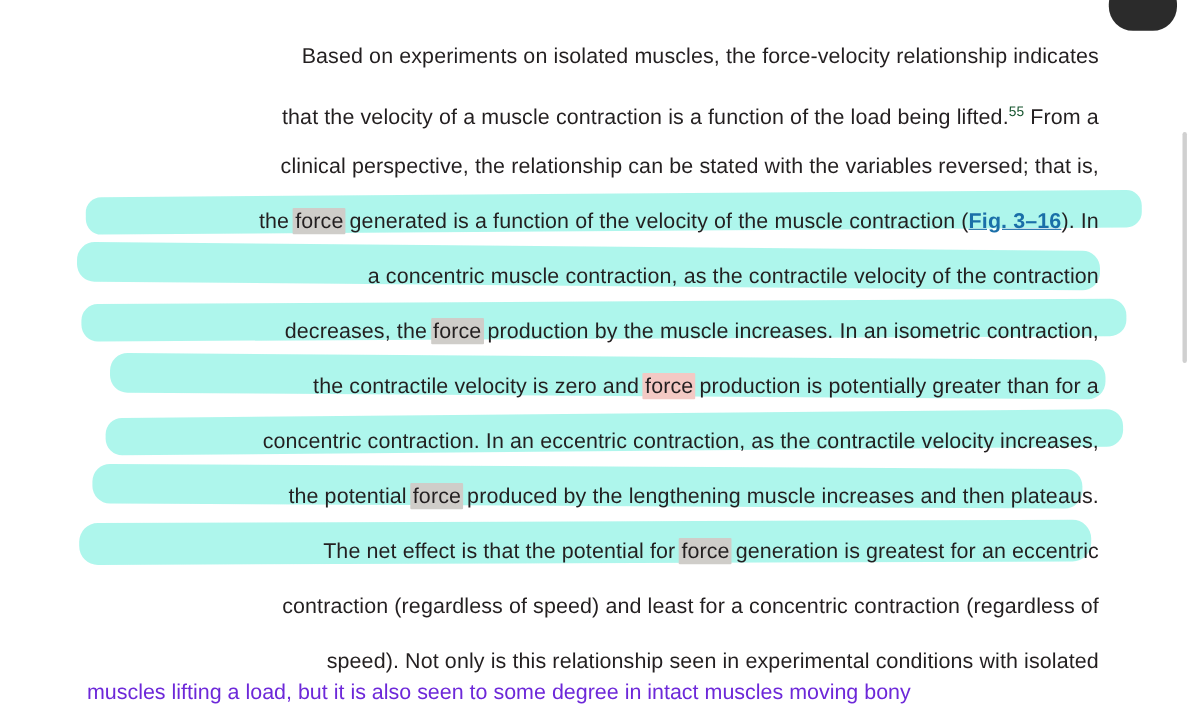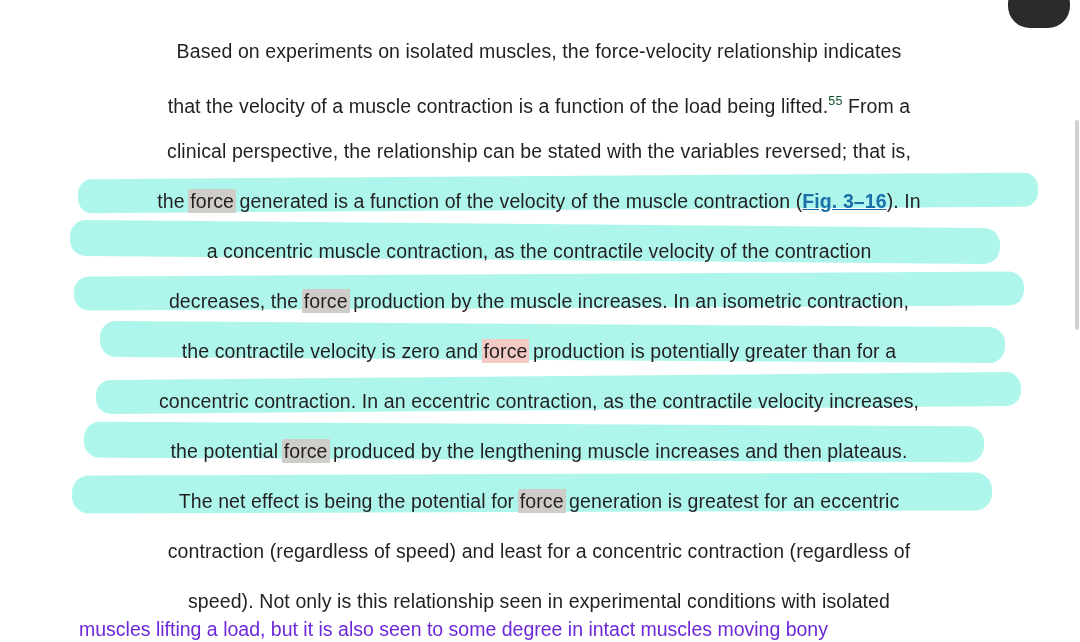--- a/index.html
+++ b/index.html
@@ -58,21 +58,21 @@
     top: 26px;
     width: 920px;
   }
 
   .para {
     margin: 0;
     font-size: 19.5px;
     line-height: 50px;
     color: #231f20;
     letter-spacing: 0.1px;
-    text-align: center;
+    text-align: right;
   }
 
   .line {
     display: block;
     position: relative;
     white-space: nowrap;
     height: 50px;
   }
 
   .supnum {
@@ -166,21 +166,21 @@
       <span class="line">a concentric muscle contraction, as the contractile velocity of the contraction</span>
 
       <span class="line"><span>decreases, the </span><span class="hit">force</span><span> production by the muscle increases. In an isometric contraction,</span></span>
 
       <span class="line"><span>the contractile velocity is zero and </span><span class="hit active">force</span><span> production is potentially greater than for a</span></span>
 
       <span class="line">concentric contraction. In an eccentric contraction, as the contractile velocity increases,</span>
 
       <span class="line"><span>the potential </span><span class="hit">force</span><span> produced by the lengthening muscle increases and then plateaus.</span></span>
 
-      <span class="line"><span>The net effect is being the potential for </span><span class="hit">force</span><span> generation is greatest for an eccentric</span></span>
+      <span class="line"><span>The net effect is that the potential for </span><span class="hit">force</span><span> generation is greatest for an eccentric</span></span>
 
       <span class="line">contraction (regardless of speed) and least for a concentric contraction (regardless of</span>
 
       <span class="line">speed). Not only is this relationship seen in experimental conditions with isolated</span>
 
     </p>
   </div>
 
   <div id="clipped-line">muscles lifting a load, but it is also seen to some degree in intact muscles moving bony</div>
 

